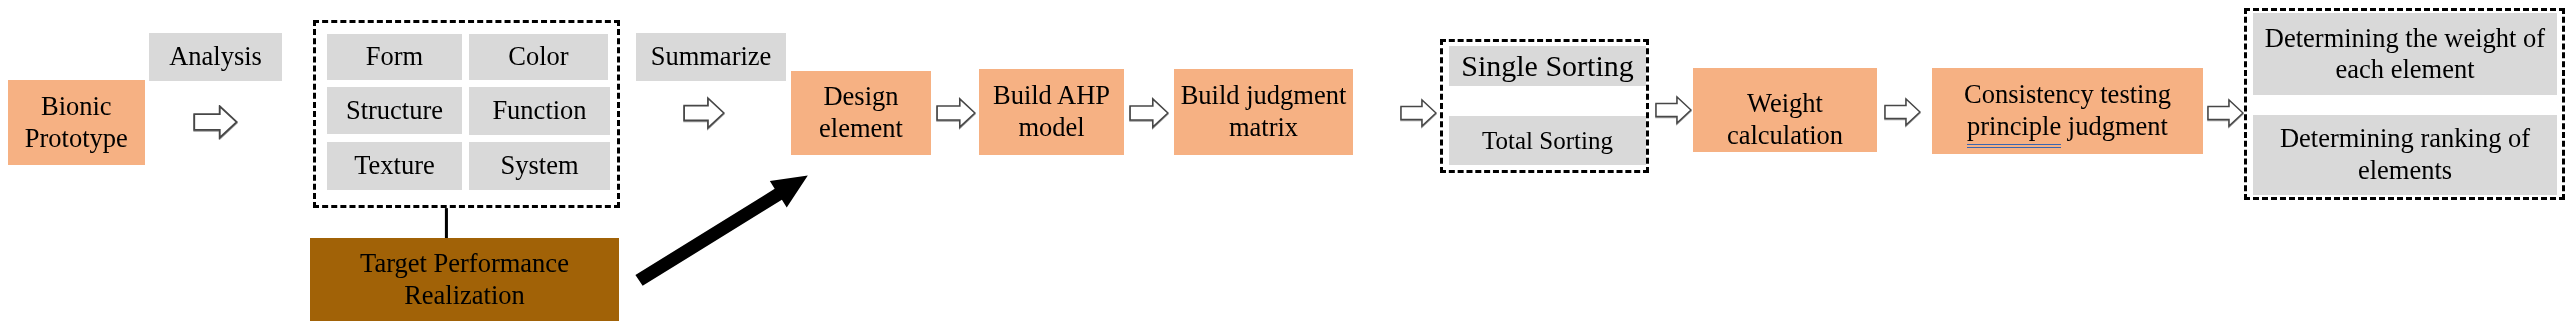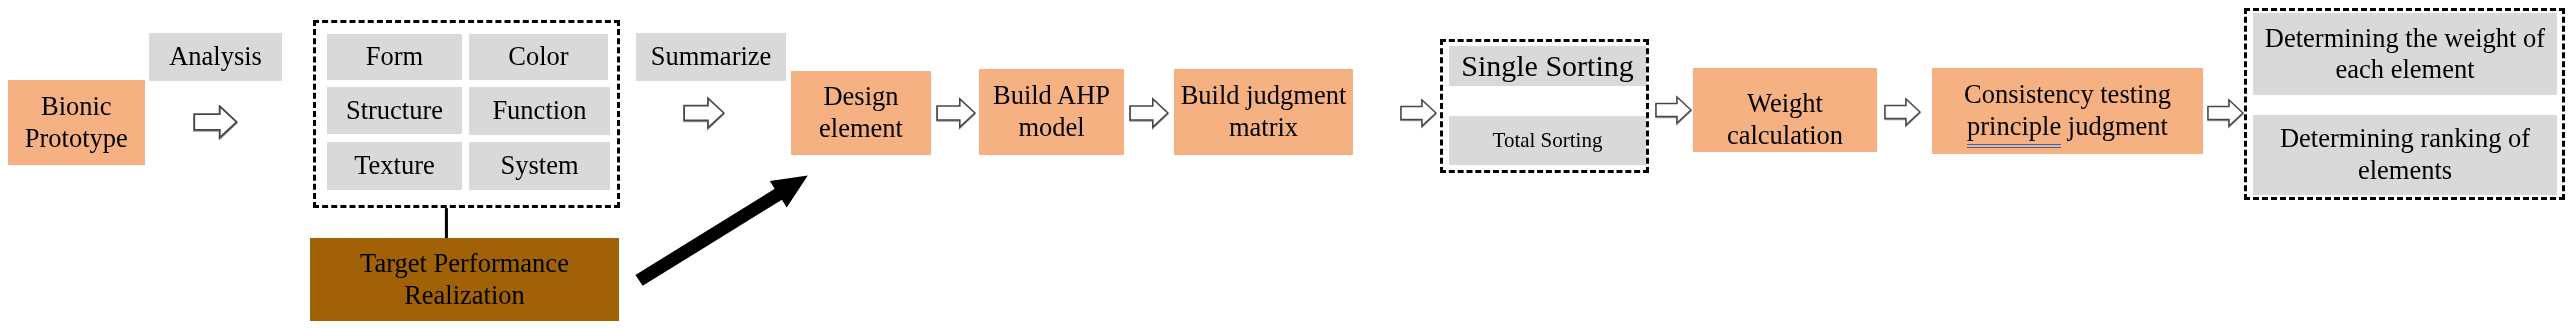--- a/index.html
+++ b/index.html
@@ -111,21 +111,21 @@
   </div>
 
   <svg class="harrow" style="left:1400px;top:96px;" width="37" height="34" viewBox="0 0 74 56">
     <polygon points="2,15 44,15 44,2 72,28 44,54 44,41 2,41"></polygon>
   </svg>
 
   <div class="dashed" style="left:1440px;top:39px;width:209px;height:134px;"></div>
   <div class="box graybx" style="left:1449px;top:46px;width:197px;height:40px;font-size:30px;">
     <span>Single Sorting</span>
   </div>
-  <div class="box graybx" style="left:1449px;top:116px;width:197px;height:49px;font-size:21px;">
+  <div class="box graybx" style="left:1449px;top:116px;width:197px;height:49px;font-size:25px;">
     <span>Total Sorting</span>
   </div>
 
   <svg class="harrow" style="left:1655px;top:93px;" width="37" height="34" viewBox="0 0 74 56">
     <polygon points="2,15 44,15 44,2 72,28 44,54 44,41 2,41"></polygon>
   </svg>
 
   <div class="box orange" style="left:1693px;top:68px;width:184px;height:84px;align-items:flex-end;">
     <span>Weight calculation</span>
   </div>

